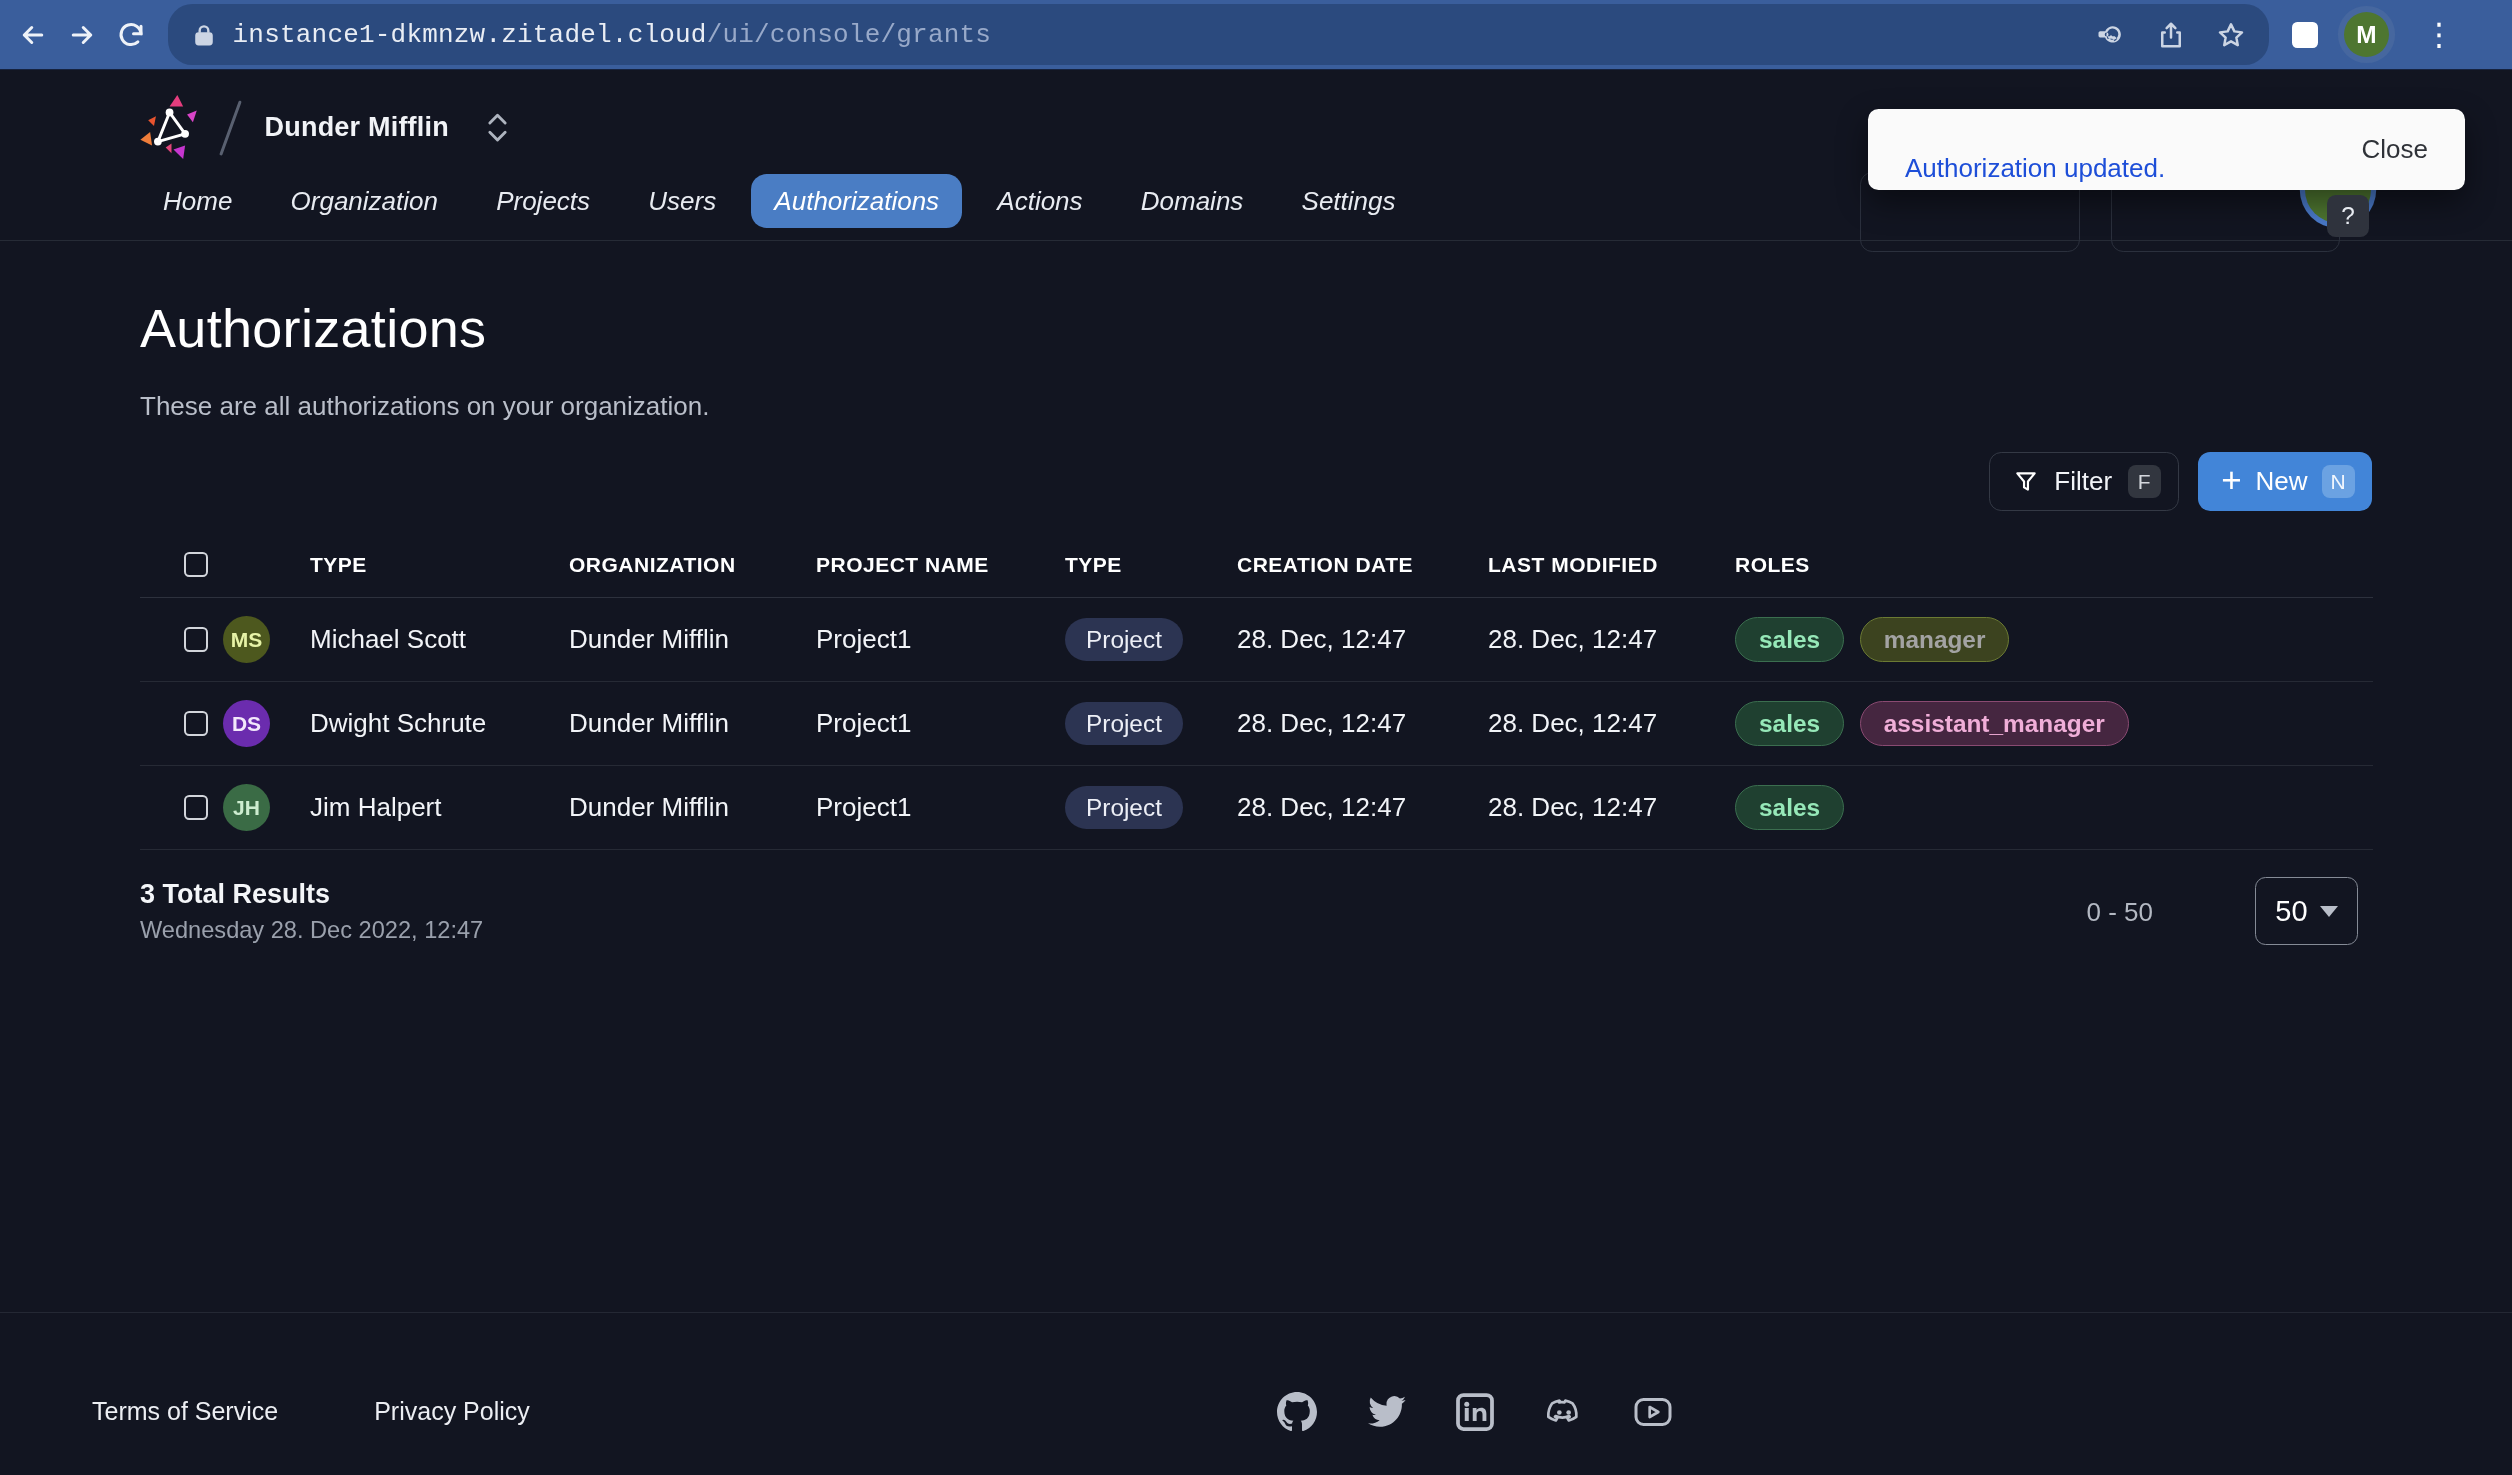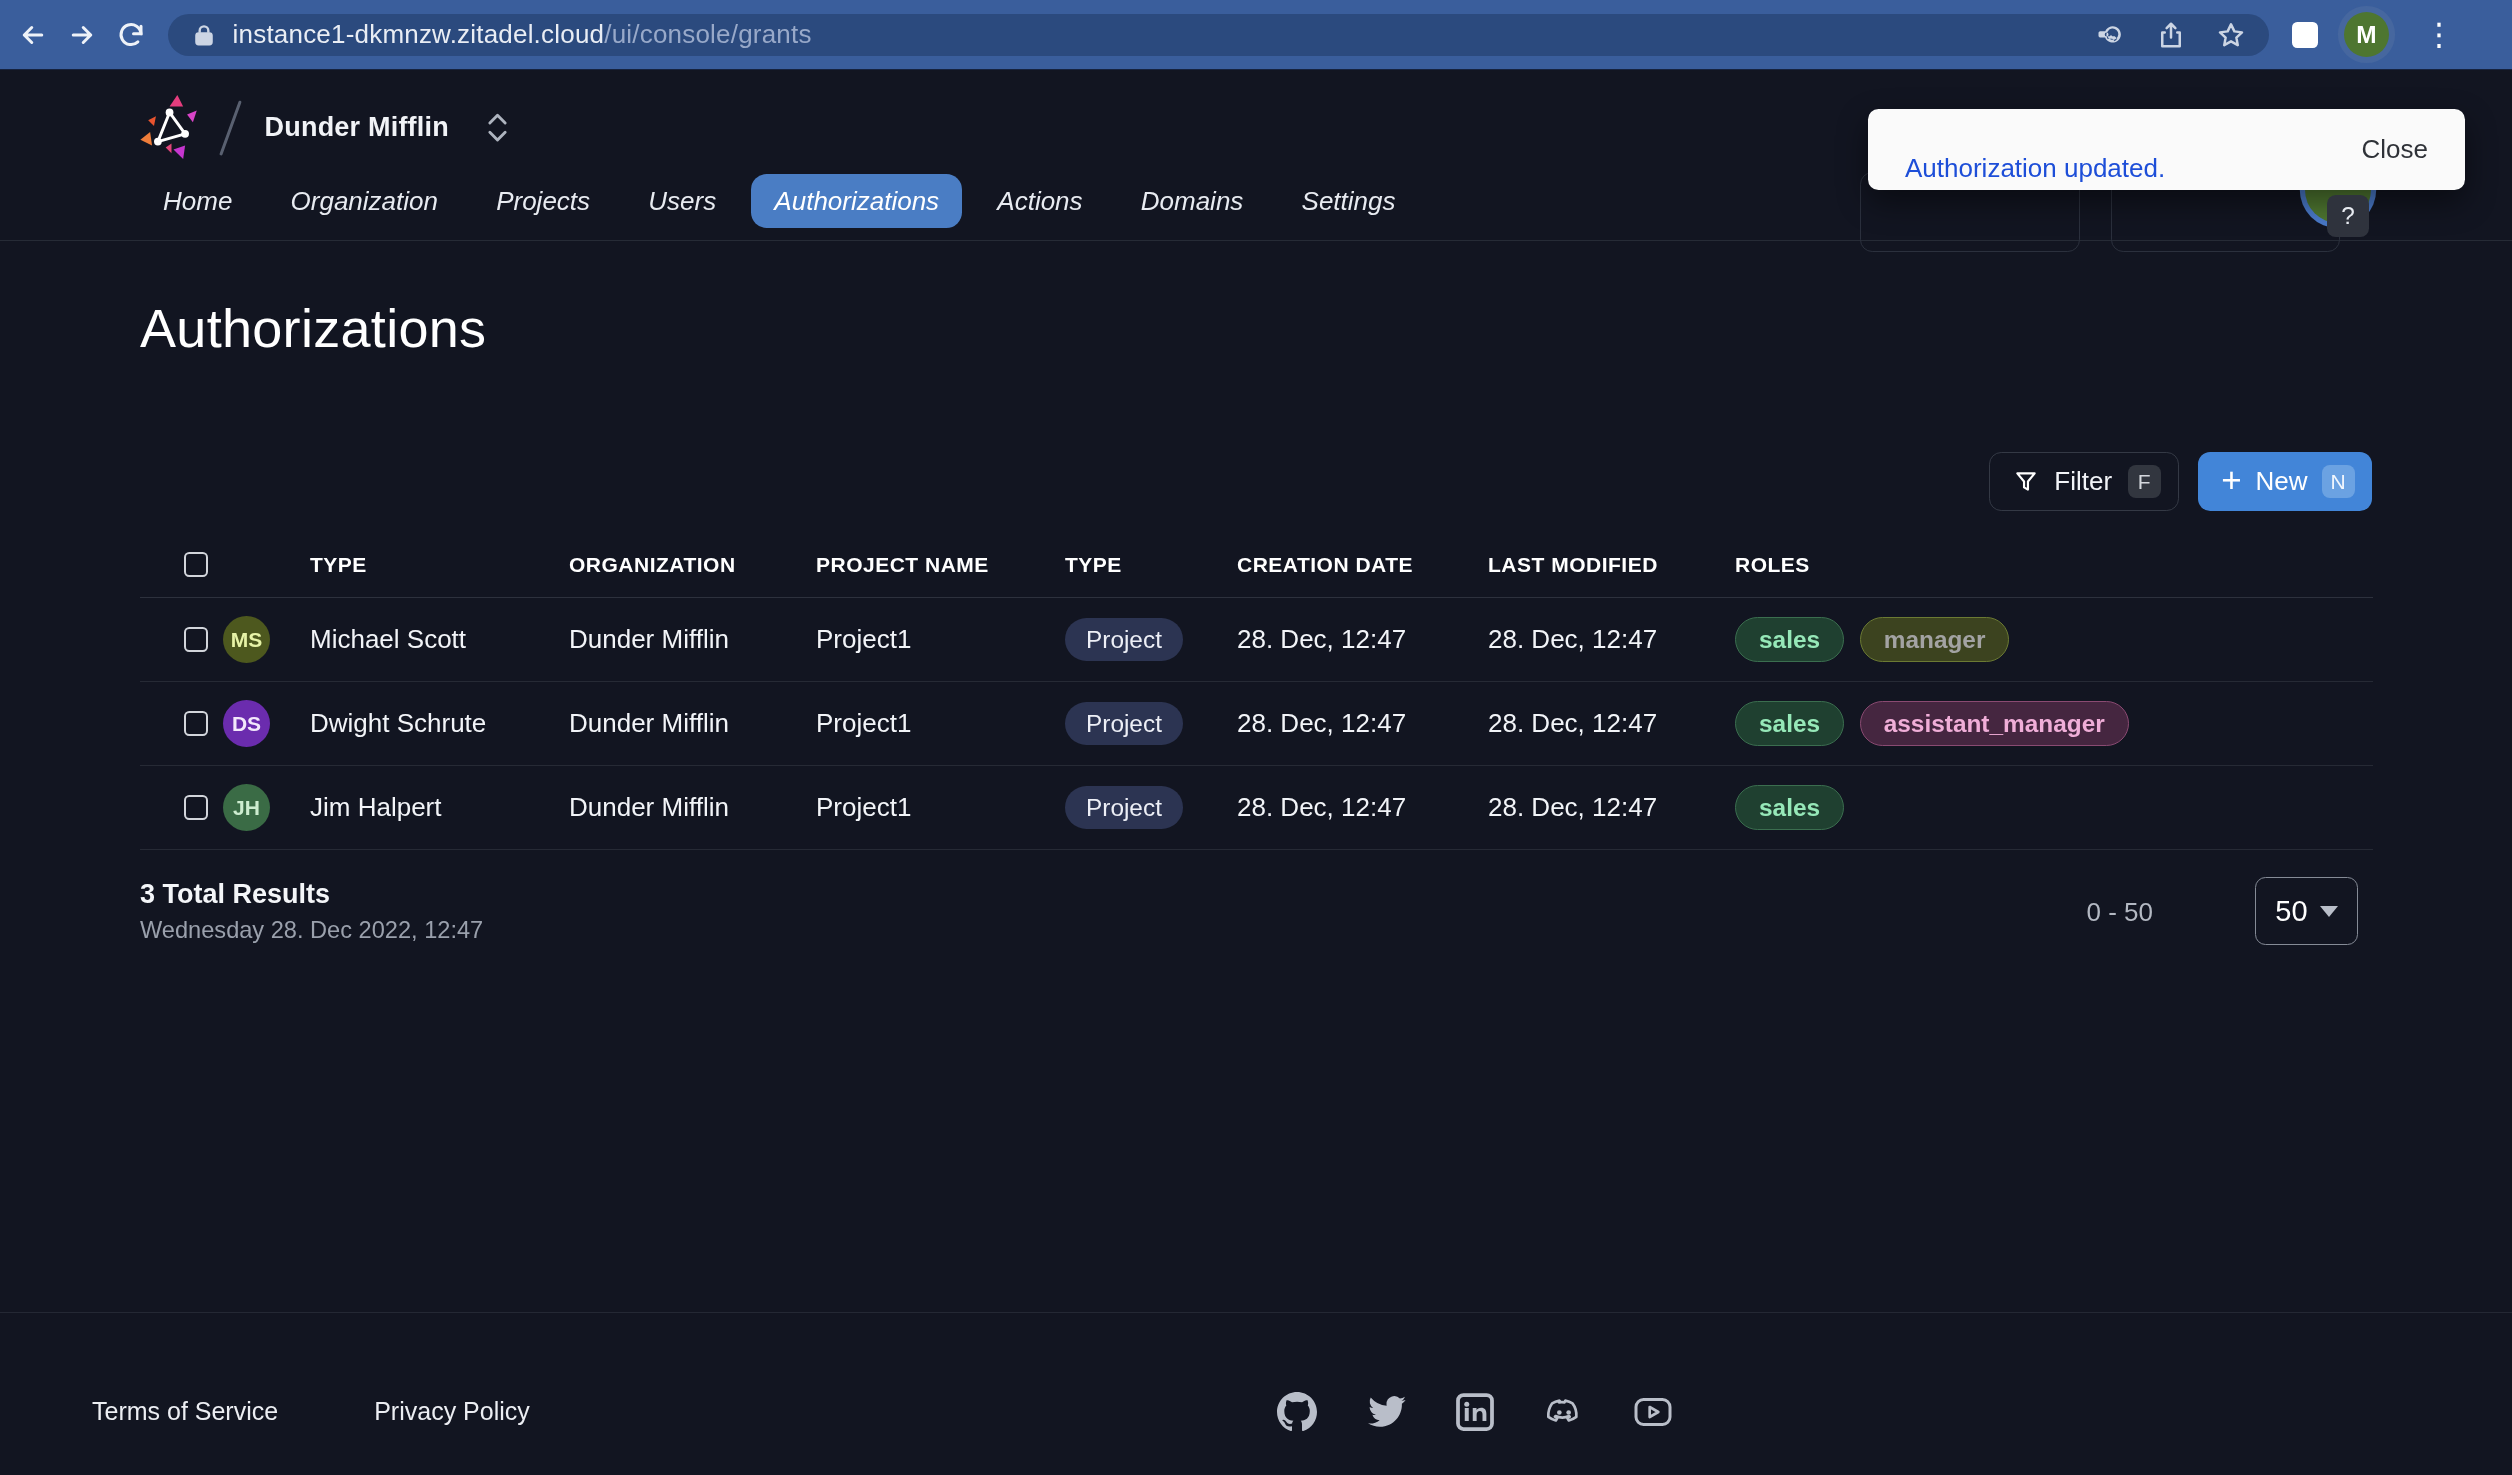--- a/index.html
+++ b/index.html
@@ -6,22 +6,22 @@
   html,body { background:#0b0e15; }
   body { font-family:"Liberation Sans", sans-serif; }
   .screen { position:relative; width:2512px; height:1476px; background:#121521; overflow:hidden; }
 
   
   .browser-bar { position:absolute; top:0; left:0; width:100%; height:70px;
     background:#3a5e9c; display:flex; align-items:center; border-bottom:1.7px solid #16233f; }
   .nav-btn { width:49px; height:49px; display:flex; align-items:center; justify-content:center;
     color:#eef2f8; font-size:30px; cursor:pointer; flex:0 0 auto; }
   .nav-btn svg { width:30px; height:30px; }
-  .addr-bar { margin-left:12.2px; height:42px; width:2101px; background:#2b4a7e; border-radius:24.4px;
-    display:flex; align-items:center; padding:0 23px; color:#e9edf4; }
+  .addr-bar { margin-left:12.2px; height:61px; width:2101px; background:#2b4a7e; border-radius:24.4px;
+    display:flex; align-items:center; padding:0 23px; color:#e9edf4;font-family:Liberation Mono, monospace; }
   .addr-text { font-size:26px; letter-spacing:0.2px; margin-left:15.7px; flex:1 1 auto; white-space:nowrap; overflow:hidden; }
   .addr-path { color:#98a9c9; }
   .addr-icons { display:flex; align-items:center; gap:30px; }
   .addr-icons svg { width:30px; height:30px; color:#ccd5e4; }
   .chrome-right { display:flex; align-items:center; gap:26px; margin-left:23px; }
   .panel-icon { width:26px; height:26px; background:#fff; border-radius:5.2px; }
   .chrome-avatar { width:45px; height:45px; border-radius:50%; background:#4e7630;
     box-shadow:0 0 0 6.1px #46679f; color:#fff; font-size:24.4px; font-weight:700;
     display:flex; align-items:center; justify-content:center; }
   .kebab { color:#fff; font-size:31px; line-height:1; letter-spacing:0; padding:0 8.7px; }
@@ -202,20 +202,21 @@
     </div>
   </div>
 
   <div class="toast">
     <div class="toast-msg">Authorization updated.</div>
     <div class="toast-close">Close</div>
   </div>
   <div class="help-btn">?</div>
 
   <div class="page-title">Authorizations</div>
+  <div class="page-subtitle">These are all authorizations on your organization.</div>
 
   <div class="toolbar">
     <div class="filter-btn">
       <svg viewBox="0 0 24 24" fill="none" stroke="currentColor" stroke-width="2" stroke-linejoin="round">
           <path d="M4 4h16l-6.2 7.5V19l-3.6-2v-5.5z"></path>
         </svg>
       <span>Filter</span>
       <span class="kbd">F</span>
     </div>
     <div class="new-btn">

